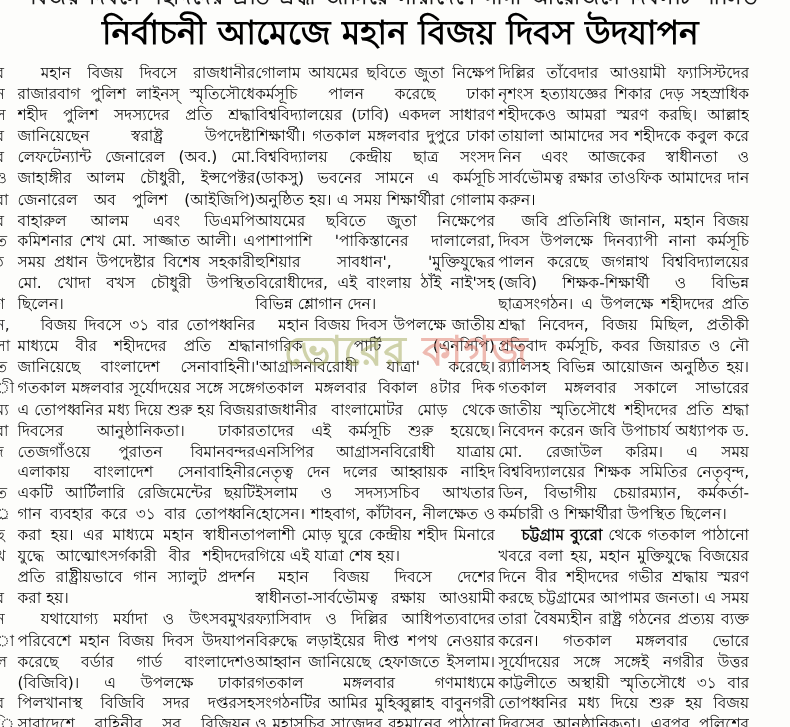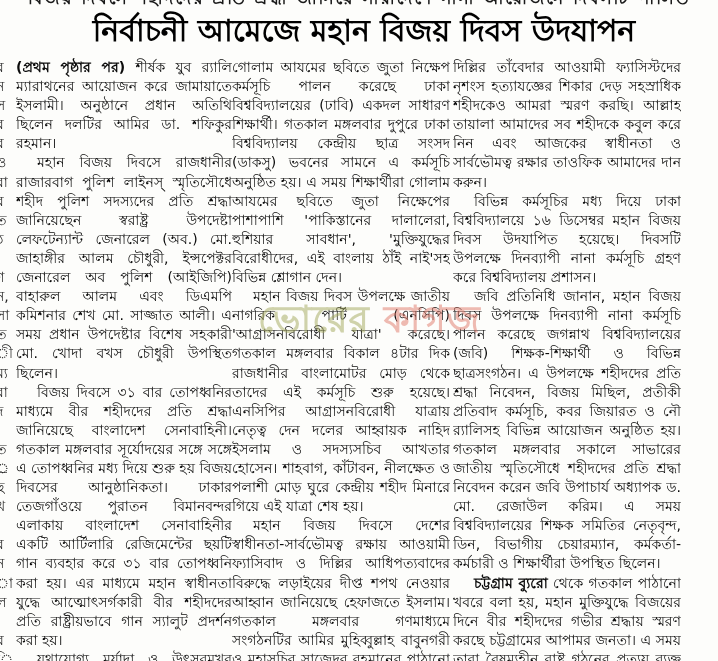--- a/index.html
+++ b/index.html
@@ -106,34 +106,32 @@
       <span class="frag">র</span>
       <span class="frag">ন</span>
       <span class="frag">া</span>
       <span class="frag">ল</span>
       <span class="frag"></span>
       <span class="frag">ব</span>
       <span class="frag">ি</span>
     </div>
 
     <div class="col col-1">
-      <p class="no-indent"><span class="lead-bold">(প্রথম পৃষ্ঠার পর)</span><span> শীর্ষক যুব র‍্যালি ম্যারাথনের আয়োজন করে জামায়াতে ইসলামী। অনুষ্ঠানে প্রধান অতিথি ছিলেন দলটির আমির ডা. শফিকুর রহমান।</span></p>
       <p>মহান বিজয় দিবসে রাজধানীর রাজারবাগ পুলিশ লাইনস্ স্মৃতিসৌধে শহীদ পুলিশ সদস্যদের প্রতি শ্রদ্ধা জানিয়েছেন স্বরাষ্ট্র উপদেষ্টা লেফটেন্যান্ট জেনারেল (অব.) মো. জাহাঙ্গীর আলম চৌধুরী, ইন্সপেক্টর জেনারেল অব পুলিশ (আইজিপি) বাহারুল আলম এবং ডিএমপি কমিশনার শেখ মো. সাজ্জাত আলী। এ সময় প্রধান উপদেষ্টার বিশেষ সহকারী মো. খোদা বখস চৌধুরী উপস্থিত ছিলেন।</p>
       <p>বিজয় দিবসে ৩১ বার তোপধ্বনির মাধ্যমে বীর শহীদদের প্রতি শ্রদ্ধা জানিয়েছে বাংলাদেশ সেনাবাহিনী। গতকাল মঙ্গলবার সূর্যোদয়ের সঙ্গে সঙ্গে এ তোপধ্বনির মধ্য দিয়ে শুরু হয় বিজয় দিবসের আনুষ্ঠানিকতা। ঢাকার তেজগাঁওয়ে পুরাতন বিমানবন্দর এলাকায় বাংলাদেশ সেনাবাহিনীর একটি আর্টিলারি রেজিমেন্টের ছয়টি গান ব্যবহার করে ৩১ বার তোপধ্বনি করা হয়। এর মাধ্যমে মহান স্বাধীনতা যুদ্ধে আত্মোৎসর্গকারী বীর শহীদদের প্রতি রাষ্ট্রীয়ভাবে গান স্যালুট প্রদর্শন করা হয়।</p>
       <p>যথাযোগ্য মর্যাদা ও উৎসবমুখর পরিবেশে মহান বিজয় দিবস উদযাপন করেছে বর্ডার গার্ড বাংলাদেশও (বিজিবি)। এ উপলক্ষে ঢাকার পিলখানাস্থ বিজিবি সদর দপ্তরসহ সারাদেশে বাহিনীর সব রিজিয়ন, প্রতিষ্ঠান, সেক্টর ও ইউনিটে দিনব্যাপী নানা কর্মসূচি পালন করা হয়।</p>
 
     </div>
 
     <div class="col col-2">
       <p class="no-indent">গোলাম আযমের ছবিতে জুতা নিক্ষেপ কর্মসূচি পালন করেছে ঢাকা বিশ্ববিদ্যালয়ের (ঢাবি) একদল সাধারণ শিক্ষার্থী। গতকাল মঙ্গলবার দুপুরে ঢাকা বিশ্ববিদ্যালয় কেন্দ্রীয় ছাত্র সংসদ (ডাকসু) ভবনের সামনে এ কর্মসূচি অনুষ্ঠিত হয়। এ সময় শিক্ষার্থীরা গোলাম আযমের ছবিতে জুতা নিক্ষেপের পাশাপাশি 'পাকিস্তানের দালালেরা, হুশিয়ার সাবধান', 'মুক্তিযুদ্ধের বিরোধীদের, এই বাংলায় ঠাঁই নাই'সহ বিভিন্ন শ্লোগান দেন।</p>
       <p>মহান বিজয় দিবস উপলক্ষে জাতীয় নাগরিক পার্টি (এনসিপি) 'আগ্রাসনবিরোধী যাত্রা' করেছে। গতকাল মঙ্গলবার বিকাল ৪টার দিক রাজধানীর বাংলামোটর মোড় থেকে তাদের এই কর্মসূচি শুরু হয়েছে। এনসিপির আগ্রাসনবিরোধী যাত্রায় নেতৃত্ব দেন দলের আহ্বায়ক নাহিদ ইসলাম ও সদস্যসচিব আখতার হোসেন। শাহবাগ, কাঁটাবন, নীলক্ষেত ও পলাশী মোড় ঘুরে কেন্দ্রীয় শহীদ মিনারে গিয়ে এই যাত্রা শেষ হয়।</p>
       <p>মহান বিজয় দিবসে দেশের স্বাধীনতা-সার্বভৌমত্ব রক্ষায় আওয়ামী ফ্যাসিবাদ ও দিল্লির আধিপত্যবাদের বিরুদ্ধে লড়াইয়ের দীপ্ত শপথ নেওয়ার আহ্বান জানিয়েছে হেফাজতে ইসলাম। গতকাল মঙ্গলবার গণমাধ্যমে সংগঠনটির আমির মুহিব্বুল্লাহ বাবুনগরী ও মহাসচিব সাজেদুর রহমানের পাঠানো যৌথ বিবৃতিতে তারা বলেন, আজ বিজয় দিবসে একাত্তরে প্রাণ দেওয়া মহান শহীদদের স্মরণ করছি। সেই সঙ্গে ব্রিটিশবিরোধী আজাদীর লড়াইয়ে আত্মদানকারী আমাদের শহীদ পূর্বপুরুষদের স্মরণ করছি। এ ছাড়া চব্বিশের গণবিপ্লবে</p>
     </div>
 
     <div class="col col-3">
       <p class="no-indent">দিল্লির তাঁবেদার আওয়ামী ফ্যাসিস্টদের নৃশংস হত্যাযজ্ঞের শিকার দেড় সহস্রাধিক শহীদকেও আমরা স্মরণ করছি। আল্লাহ তায়ালা আমাদের সব শহীদকে কবুল করে নিন এবং আজকের স্বাধীনতা ও সার্বভৌমত্ব রক্ষার তাওফিক আমাদের দান করুন।</p>
-      <p>বিভিন্ন কর্মসূচির মধ্য দিয়ে ঢাকা বিশ্ববিদ্যালয়ে ১৬ ডিসেম্বর মহান বিজয় দিবস উদযাপিত হয়েছে। দিবসটি উপলক্ষে দিনব্যাপী নানা কর্মসূচি গ্রহণ করে বিশ্ববিদ্যালয় প্রশাসন।</p>
       <p>জবি প্রতিনিধি জানান, মহান বিজয় দিবস উপলক্ষে দিনব্যাপী নানা কর্মসূচি পালন করেছে জগন্নাথ বিশ্ববিদ্যালয়ের (জবি) শিক্ষক-শিক্ষার্থী ও বিভিন্ন ছাত্রসংগঠন। এ উপলক্ষে শহীদদের প্রতি শ্রদ্ধা নিবেদন, বিজয় মিছিল, প্রতীকী প্রতিবাদ কর্মসূচি, কবর জিয়ারত ও নৌ র‍্যালিসহ বিভিন্ন আয়োজন অনুষ্ঠিত হয়। গতকাল মঙ্গলবার সকালে সাভারের জাতীয় স্মৃতিসৌধে শহীদদের প্রতি শ্রদ্ধা নিবেদন করেন জবি উপাচার্য অধ্যাপক ড. মো. রেজাউল করিম। এ সময় বিশ্ববিদ্যালয়ের শিক্ষক সমিতির নেতৃবৃন্দ, ডিন, বিভাগীয় চেয়ারম্যান, কর্মকর্তা-কর্মচারী ও শিক্ষার্থীরা উপস্থিত ছিলেন।</p>
       <p><span class="lead-bold">চট্টগ্রাম ব্যুরো</span><span> থেকে গতকাল পাঠানো খবরে বলা হয়, মহান মুক্তিযুদ্ধে বিজয়ের দিনে বীর শহীদদের গভীর শ্রদ্ধায় স্মরণ করছে চট্টগ্রামের আপামর জনতা। এ সময় তারা বৈষম্যহীন রাষ্ট্র গঠনের প্রত্যয় ব্যক্ত করেন। গতকাল মঙ্গলবার ভোরে সূর্যোদয়ের সঙ্গে সঙ্গেই নগরীর উত্তর কাট্টলীতে অস্থায়ী স্মৃতিসৌধে ৩১ বার তোপধ্বনির মধ্য দিয়ে শুরু হয় বিজয় দিবসের আনুষ্ঠানিকতা। এরপর পুলিশের একটি চৌকস দল গার্ড অব অনার প্রদর্শন করে।</span></p>
     </div>
 
   </div>
 </div>
 
 </body></html>

